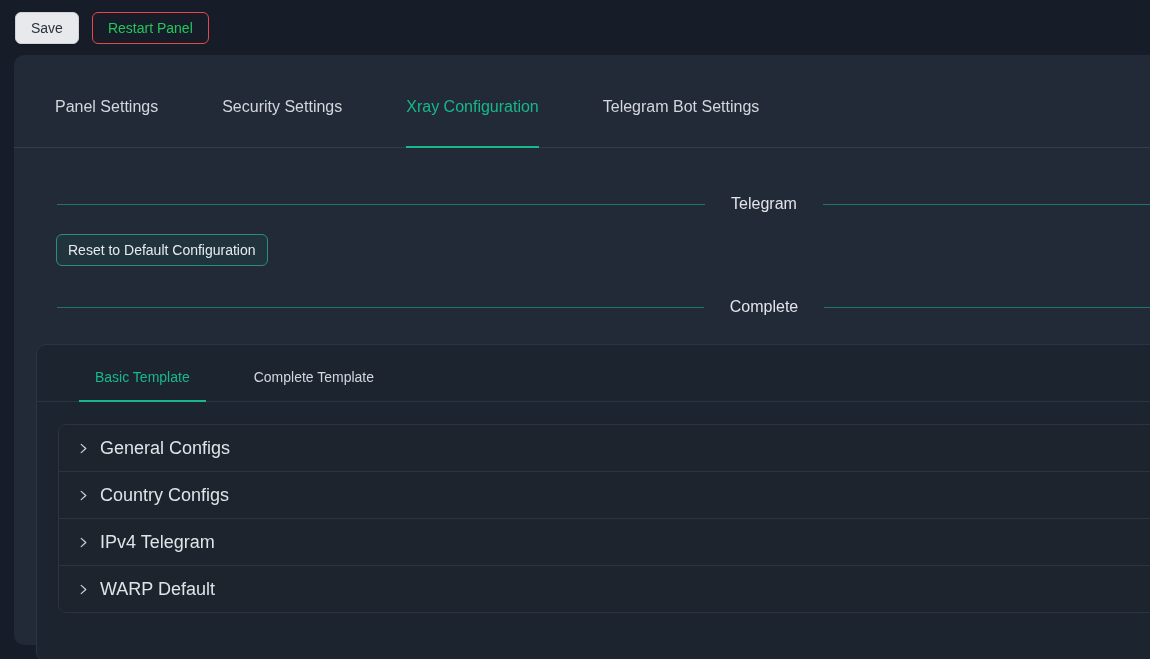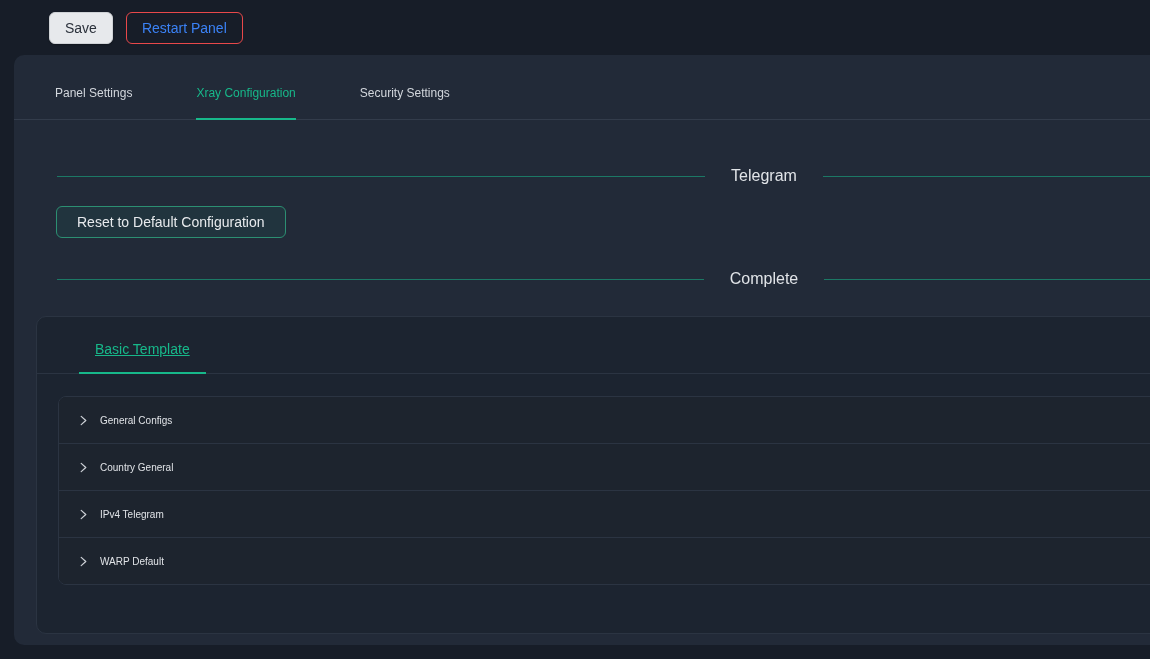--- a/index.html
+++ b/index.html
@@ -17,41 +17,40 @@
     padding-left:15px;background:#171d28;
   }
   .btn{
     font-family:"Liberation Sans",sans-serif;
     font-size:14px;border-radius:6px;padding:6px 15px;
     cursor:pointer;line-height:18px;
   }
   .btn-save{
     background:#e7e9ec;color:#2b313b;border:1px solid #cfd2d6;
     box-shadow:0 1px 2px rgba(0,0,0,.25);
-    margin-left:34px;
   }
   .btn-restart{
-    background:transparent;color:#3b82f6;border:1px solid #e8484a;
+    background:transparent;color:#22c55e;border:1px solid #e8484a;
   }
 
   
   .card{
     position:absolute;top:55px;left:14px;
     width:1500px;height:590px;
     background:#222a38;border-radius:10px;
   }
 
   
   .tabs{
     display:flex;padding:27px 0 0 9px;
     border-bottom:1px solid #333c4b;
   }
   .tab{
-    margin:4px 32px;padding-bottom:15px;
-    font-size:12px;color:#d3d7dd;cursor:pointer;white-space:nowrap;
+    margin:16px 32px;padding-bottom:15px;
+    font-size:16px;color:#d3d7dd;cursor:pointer;white-space:nowrap;
   }
   .tab.active{
     color:#17b88a;border-bottom:2px solid #17b88a;margin-bottom:-1px;
   }
 
   
   .divider{
     display:flex;align-items:center;
     margin:47px 43px 0 43px;
     color:#e1e4e8;font-size:16px;
@@ -60,37 +59,37 @@
     content:"";flex:1;height:1px;background:rgba(23,184,138,.55);
   }
   .divider::before{margin-right:26px;}
   .divider::after{margin-left:26px;}
 
   
   .btn-reset{
     margin:21px 0 0 42px;
     background:rgba(23,184,138,.07);
     border:1px solid #2c8f72;color:#e7eaed;
-    border-radius:6px;padding:7px 20px;font-size:14px;cursor:pointer;
+    border-radius:6px;padding:7px 11px;font-size:14px;cursor:pointer;
   }
   .divider.templates{margin-top:32px;}
 
   
   .inner-card{
     margin:28px 22px 0 22px;height:318px;
     background:#1c2430;border:1px solid #2b3442;border-radius:10px;
     box-sizing:border-box;
   }
   .inner-tabs{
     display:flex;gap:32px;padding:24px 0 0 42px;
     border-bottom:1px solid #2b3442;
   }
   .inner-tab{
     padding:0 16px 15px 16px;font-size:14px;color:#d3d7dd;
-    cursor:pointer;white-space:nowrap;text-decoration:underline;
+    cursor:pointer;white-space:nowrap;
   }
   .inner-tab.active{
     color:#17b88a;border-bottom:2px solid #17b88a;margin-bottom:-1px;
   }
 
   
   .collapse{
     margin:22px 21px 0 21px;
     border:1px solid #2b3442;border-radius:8px;
     background:#1b222c;overflow:hidden;
@@ -99,74 +98,76 @@
     height:46px;display:flex;align-items:center;
     padding-left:18px;cursor:pointer;
     border-bottom:1px solid #2b3442;background:#1d242e;
   }
   .collapse-row:last-child{border-bottom:none;}
   .chevron{
     width:12px;height:12px;display:inline-flex;align-items:center;justify-content:center;
     margin-right:11px;color:#c9cdd3;
   }
   .chevron svg{display:block;}
-  .collapse-label{font-size:10px;color:#e0e3e7;}
+  .collapse-label{font-size:18px;color:#e0e3e7;}
 </style>
 </head>
 <body>
 
 <div id="screen">
 
   <div class="topbar">
     <button class="btn btn-save">Save</button>
     <button class="btn btn-restart">Restart Panel</button>
   </div>
 
   <div class="card">
 
     <div class="tabs">
       <div class="tab">Panel Settings</div>
+      <div class="tab">Security Settings</div>
       <div class="tab active">Xray Configuration</div>
-      <div class="tab">Security Settings</div>
+      <div class="tab">Telegram Bot Settings</div>
     </div>
 
     <div class="divider">
       <span>Telegram</span>
     </div>
 
     <button class="btn-reset">Reset to Default Configuration</button>
 
     <div class="divider templates">
       <span>Complete</span>
     </div>
 
     <div class="inner-card">
 
       <div class="inner-tabs">
         <div class="inner-tab active">Basic Template</div>
+        <div class="inner-tab">Complete Template</div>
       </div>
 
       <div class="collapse">
 
         <div class="collapse-row">
           <span class="chevron">
             <svg width="11" height="11" viewBox="0 0 12 12" fill="none">
               <path d="M3.5 1.5 L8.5 6 L3.5 10.5" stroke="currentColor" stroke-width="1.4" stroke-linecap="round" stroke-linejoin="round"></path>
             </svg>
           </span>
           <span class="collapse-label">General Configs</span>
         </div>
 
         <div class="collapse-row">
           <span class="chevron">
             <svg width="11" height="11" viewBox="0 0 12 12" fill="none">
               <path d="M3.5 1.5 L8.5 6 L3.5 10.5" stroke="currentColor" stroke-width="1.4" stroke-linecap="round" stroke-linejoin="round"></path>
             </svg>
           </span>
-          <span class="collapse-label">Country General</span>
+          <span class="collapse-label">Country Configs</span>
         </div>
 
         <div class="collapse-row">
           <span class="chevron">
             <svg width="11" height="11" viewBox="0 0 12 12" fill="none">
               <path d="M3.5 1.5 L8.5 6 L3.5 10.5" stroke="currentColor" stroke-width="1.4" stroke-linecap="round" stroke-linejoin="round"></path>
             </svg>
           </span>
           <span class="collapse-label">IPv4 Telegram</span>
         </div>

